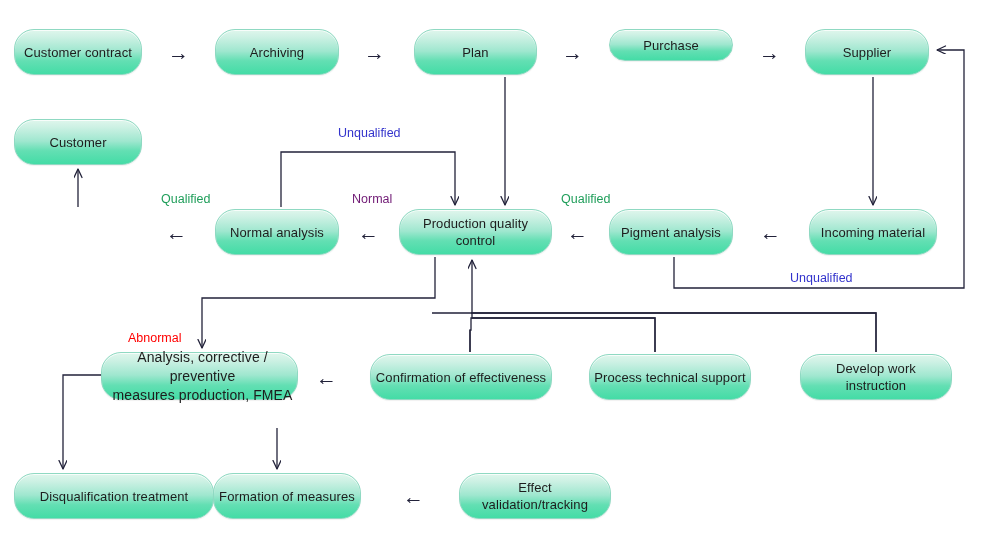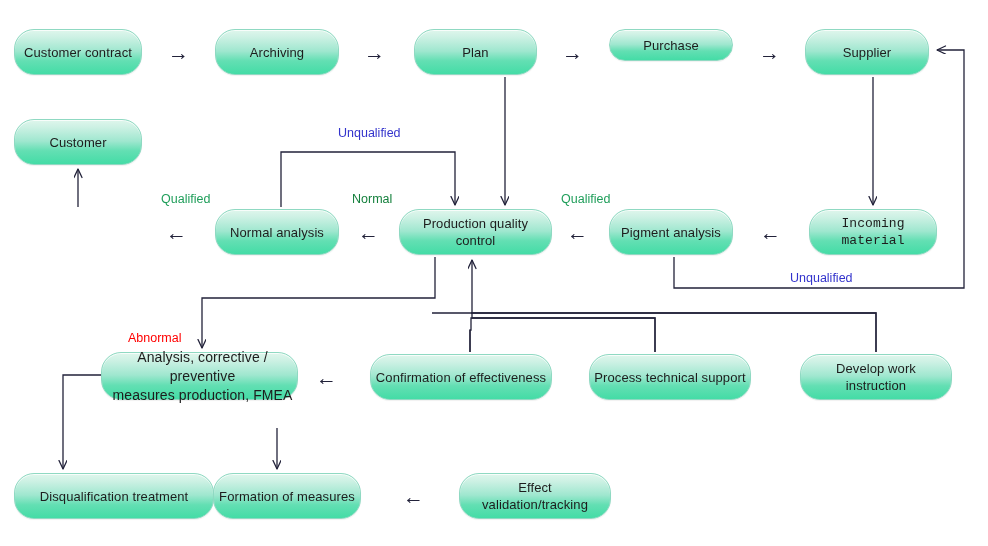--- a/index.html
+++ b/index.html
@@ -59,21 +59,21 @@
   }
   .label {
     position: absolute;
     font-size: 12.5px;
     white-space: nowrap;
     z-index: 3;
   }
   .label.qualified { color: #1f9e5a; }
   .label.unqualified { color: #3333cc; }
   .label.abnormal { color: #ff0000; }
-  .label.normal { color: #15803d; }
+  .label.normal { color: #701a75; }
   .arrow-glyph {
     position: absolute;
     font-size: 21px;
     color: #22223a;
     line-height: 1;
     z-index: 3;
   }
 </style>
 </head>
 <body>
@@ -126,21 +126,21 @@
 
   <div class="node" style="left:805px; top:29px; width:124px; height:46px;">Supplier</div>
 
 
   <div class="node" style="left:215px; top:209px; width:124px; height:46px;">Normal analysis</div>
 
   <div class="node" style="left:399px; top:209px; width:153px; height:46px;">Production quality control</div>
 
   <div class="node" style="left:609px; top:209px; width:124px; height:46px;">Pigment analysis</div>
 
-  <div class="node" style="left:809px; top:209px; width:128px; height:46px;font-family:Liberation Mono, monospace;">Incoming material</div>
+  <div class="node" style="left:809px; top:209px; width:128px; height:46px;">Incoming material</div>
 
   <div class="node multiline" style="left:101px; top:352px; width:197px; height:48px;">
     <div>
       <div>Analysis, corrective / preventive</div>
       <div>measures production, FMEA</div>
     </div>
   </div>
 
   <div class="node" style="left:370px; top:354px; width:182px; height:46px;">Confirmation of effectiveness</div>
 

